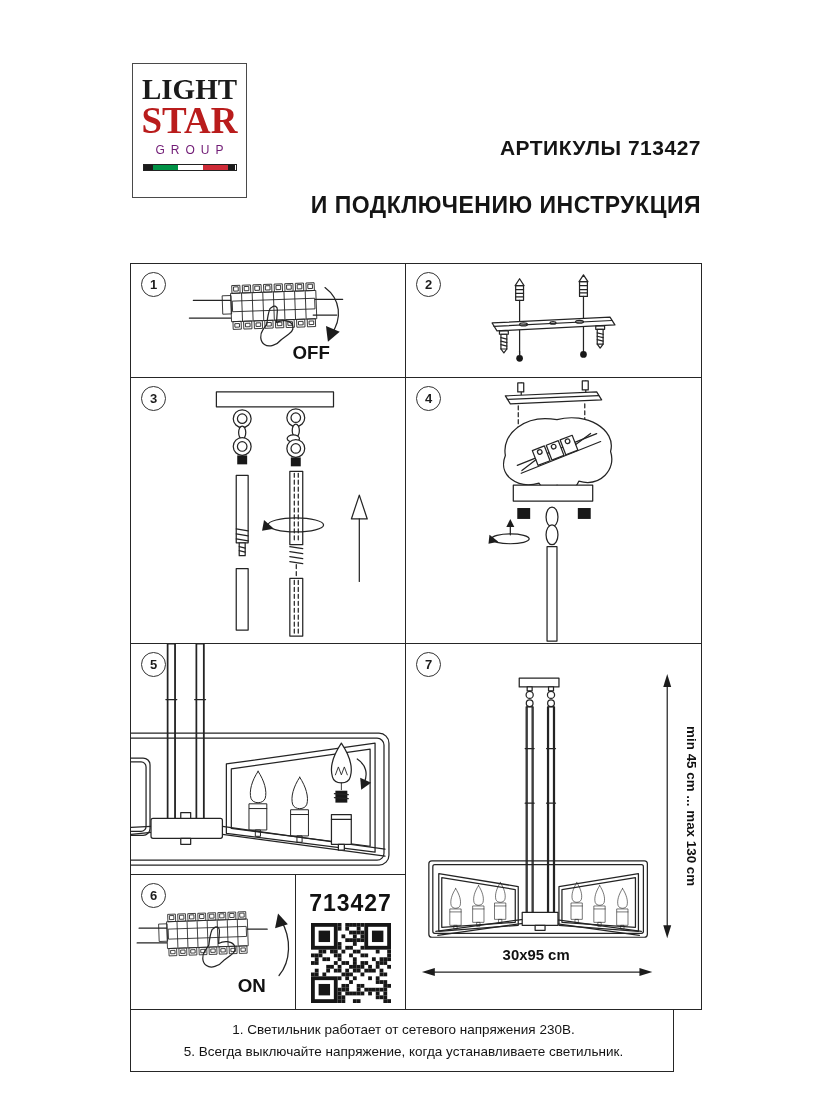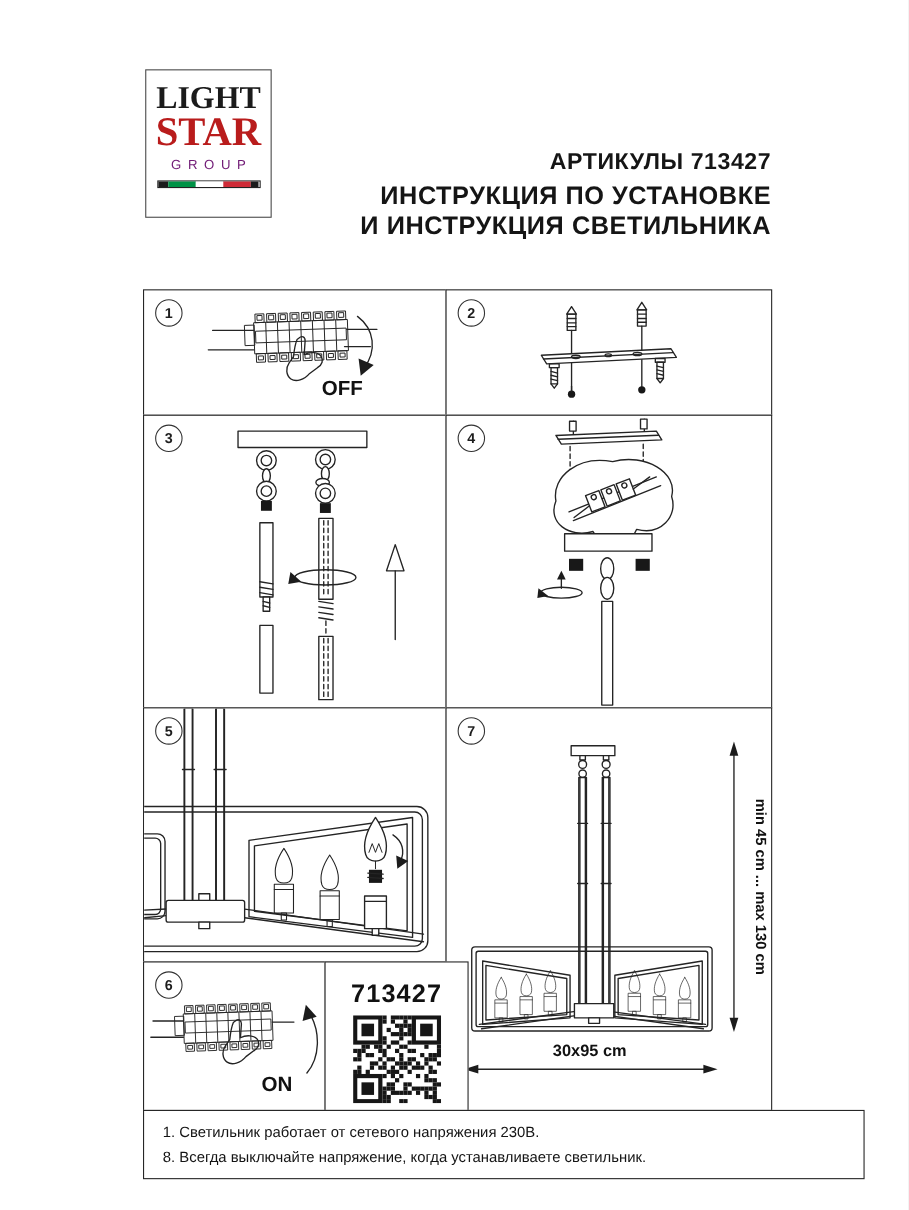--- a/index.html
+++ b/index.html
@@ -26,22 +26,22 @@
   
   .cell{position:absolute;border:1.5px solid #262626;background:#fff;
         box-sizing:border-box;overflow:hidden;}
   #p1{left:130px;top:263px;width:276px;height:115px}
   #p2{left:405px;top:263px;width:297px;height:115px}
   #p3{left:130px;top:377px;width:276px;height:267px}
   #p4{left:405px;top:377px;width:297px;height:267px}
   #p5{left:130px;top:643px;width:276px;height:232px}
   #p7{left:405px;top:643px;width:297px;height:367px}
   #p6{left:130px;top:874px;width:166px;height:136px}
-  #pqr{left:295px;top:874px;width:131px;height:136px;text-align:center;}
-  #pfoot{left:130px;top:1009px;width:656px;height:63px;}
+  #pqr{left:295px;top:874px;width:111px;height:136px;text-align:center;}
+  #pfoot{left:130px;top:1009px;width:544px;height:63px;text-align:center;}
   .badge{position:absolute;top:8px;left:10px;width:23px;height:23px;z-index:3;
          border:1.6px solid #333;border-radius:50%;display:flex;align-items:center;
          justify-content:center;font-weight:bold;font-size:13px;background:#fff;}
   .cell svg.d{position:absolute;left:0;top:0;width:100%;height:100%;}
   
   .d *{stroke:#242424;stroke-width:1.25;fill:none;stroke-linecap:round;stroke-linejoin:round;}
   .d .blk{fill:#181818;stroke:none;}
   .d .wht{fill:#ffffff;stroke:#242424;}
   .d .dash{stroke-dasharray:4 3;}
   .d .fil{stroke-width:.9;}
@@ -135,22 +135,21 @@
     <div class="logo-l3">GROUP</div>
     <div class="flag">
       <span style="flex:0 0 9px;background:#1b1b1b"></span>
       <span style="flex:1 1 auto;background:#009246"></span>
       <span style="flex:1 1 auto;background:#ffffff"></span>
       <span style="flex:1 1 auto;background:#ce2b37"></span>
       <span style="flex:0 0 7px;background:#1b1b1b"></span>
     </div>
   </div>
   <div class="hdr h-art">АРТИКУЛЫ 713427</div>
-  <div class="hdr h-i1">ИНСТРУКЦИЯ ПО УСТАНОВКЕ</div>
-  <div class="hdr h-i2">И ИНСТРУКЦИЯ СВЕТИЛЬНИКА</div>
+  <div class="hdr h-i2">И ПОДКЛЮЧЕНИЮ ИНСТРУКЦИЯ</div>
 
   <div class="cell" id="p1">
     <div class="badge">
         <span>1</span>
       </div>
     <svg class="d" viewBox="0 0 276 115">
       <line x1="62" y1="37" x2="100" y2="37"></line>
         <line x1="58" y1="55" x2="100" y2="55"></line>
       <line x1="186" y1="36" x2="214" y2="36"></line>
         <line x1="184" y1="52" x2="208" y2="52"></line>
@@ -557,17 +556,17 @@
           <rect x="0" y="56" width="28" height="28" fill="#161616"></rect>
           <rect x="4" y="60" width="20" height="20" fill="#ffffff"></rect>
           <rect x="8" y="64" width="12" height="12" fill="#161616"></rect>
         </svg>
     </div>
   </div>
 
   <div class="cell" id="pfoot">
     <div class="footnotes">
       <div>1. Светильник работает от сетевого напряжения 230В.</div>
-      <div>8. Всегда выключайте напряжение, когда устанавливаете светильник.</div>
+      <div>5. Всегда выключайте напряжение, когда устанавливаете светильник.</div>
     </div>
   </div>
 
 </div>
 
 </body></html>

